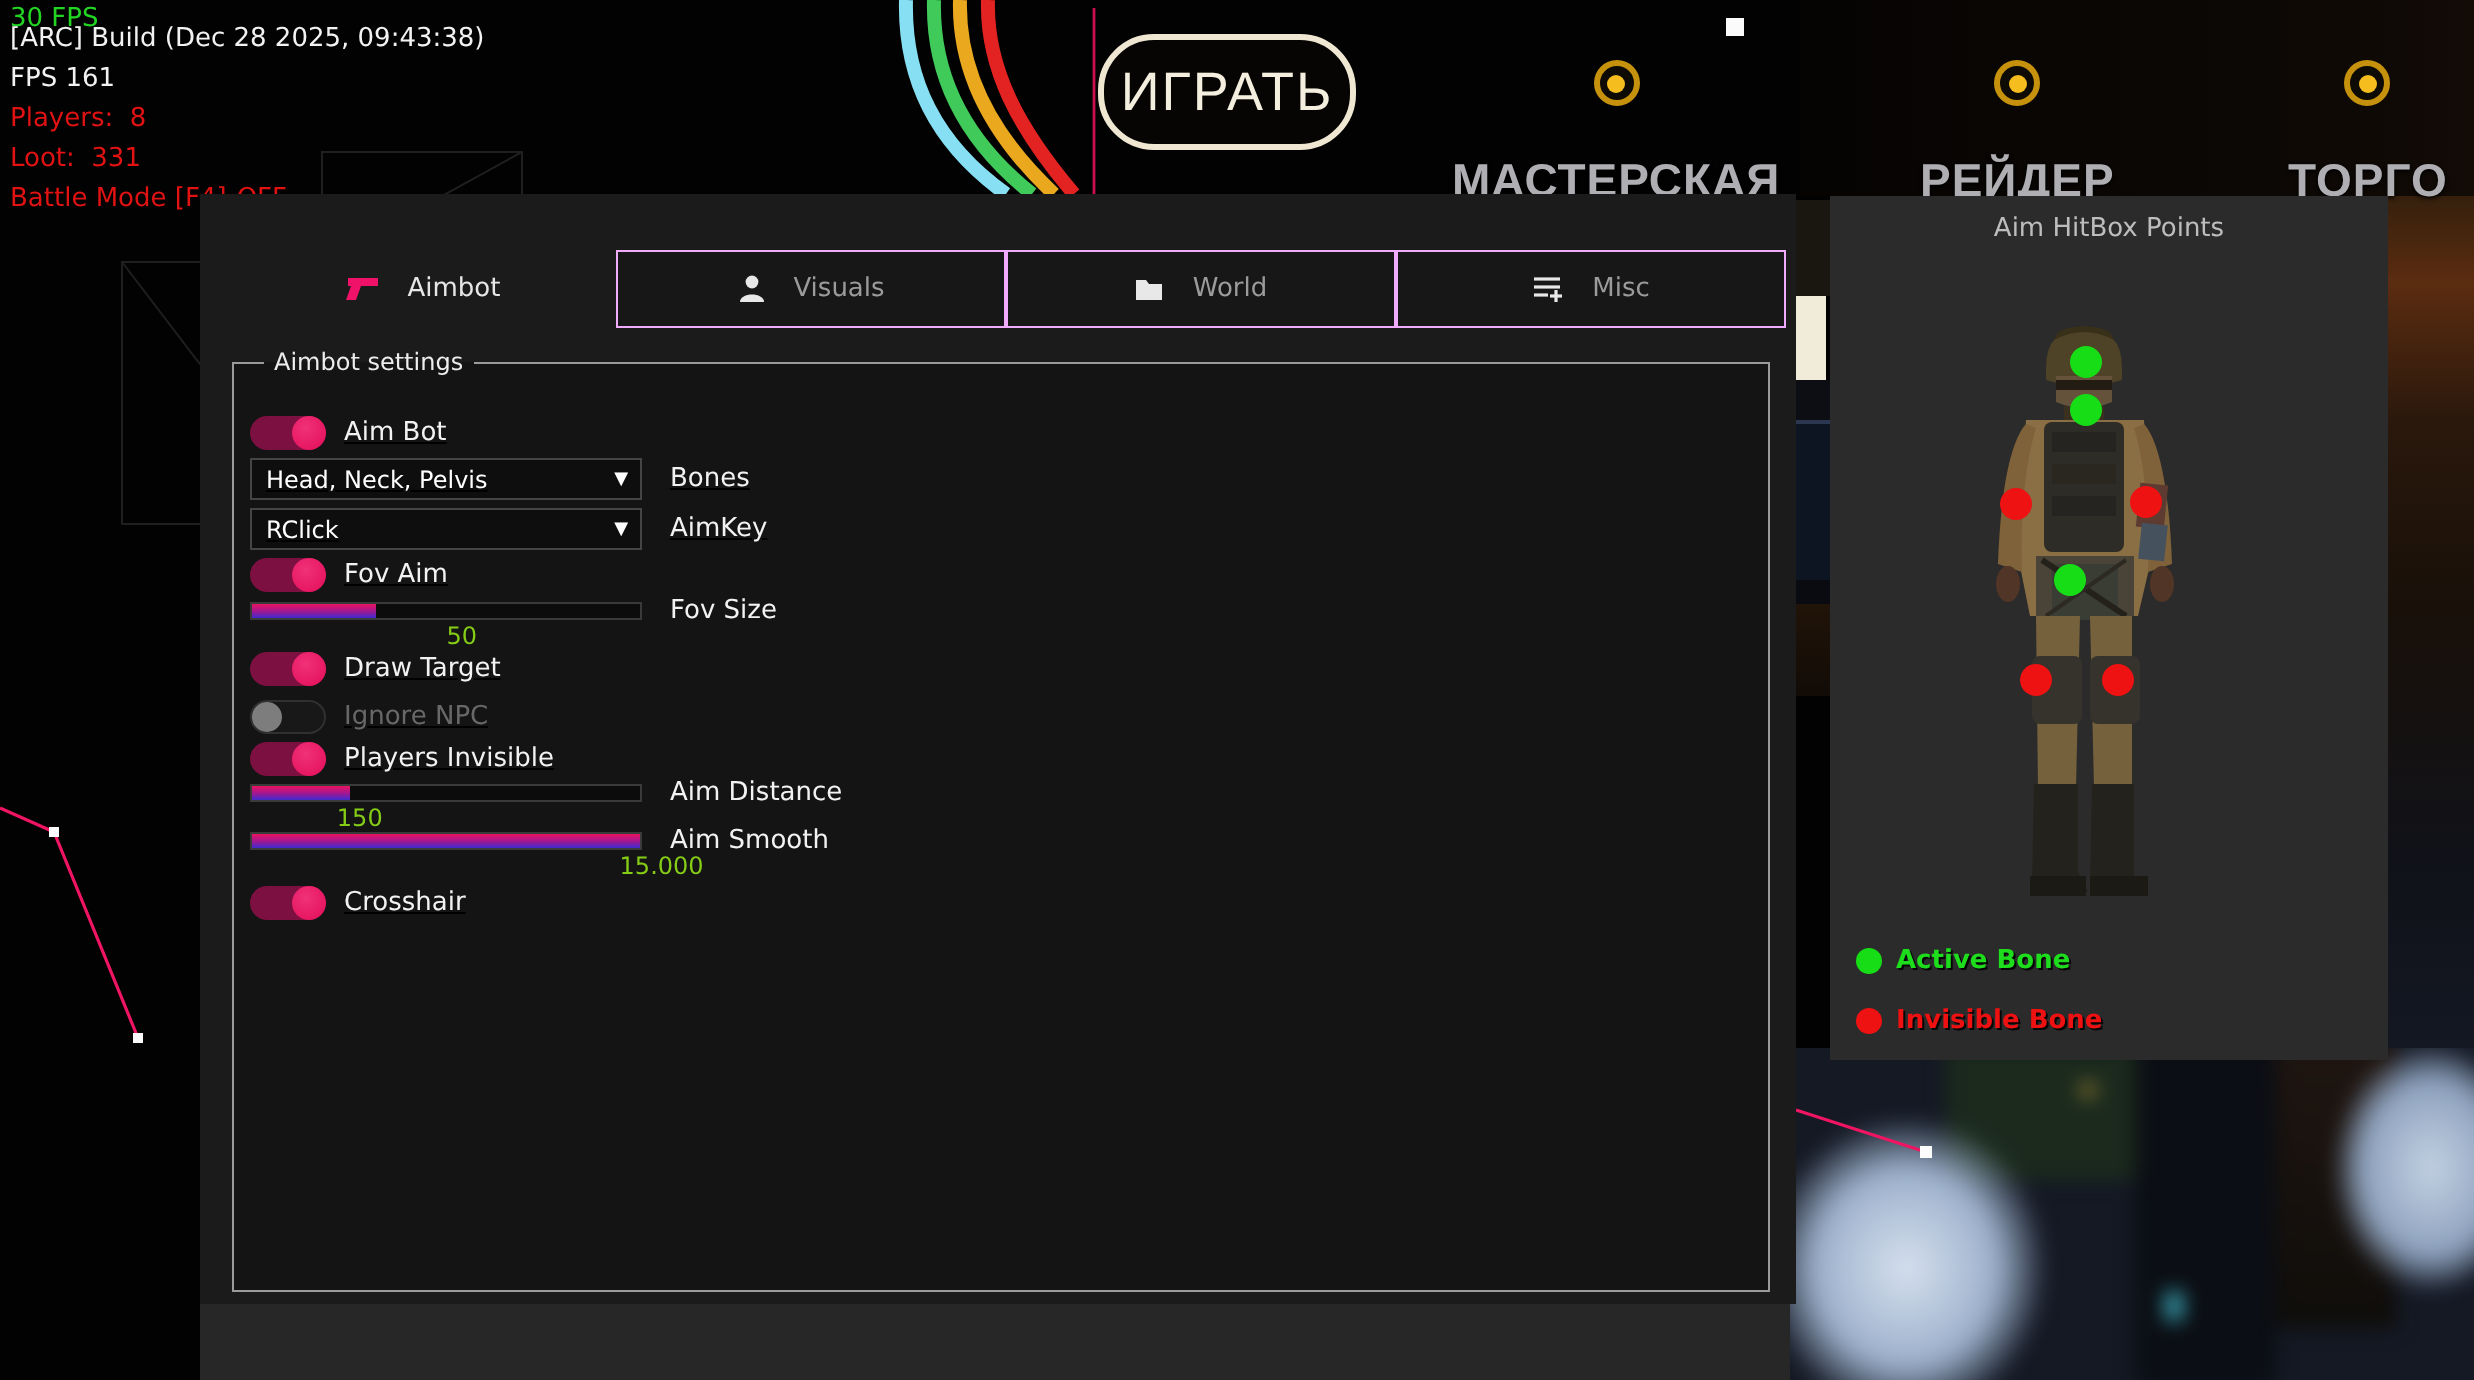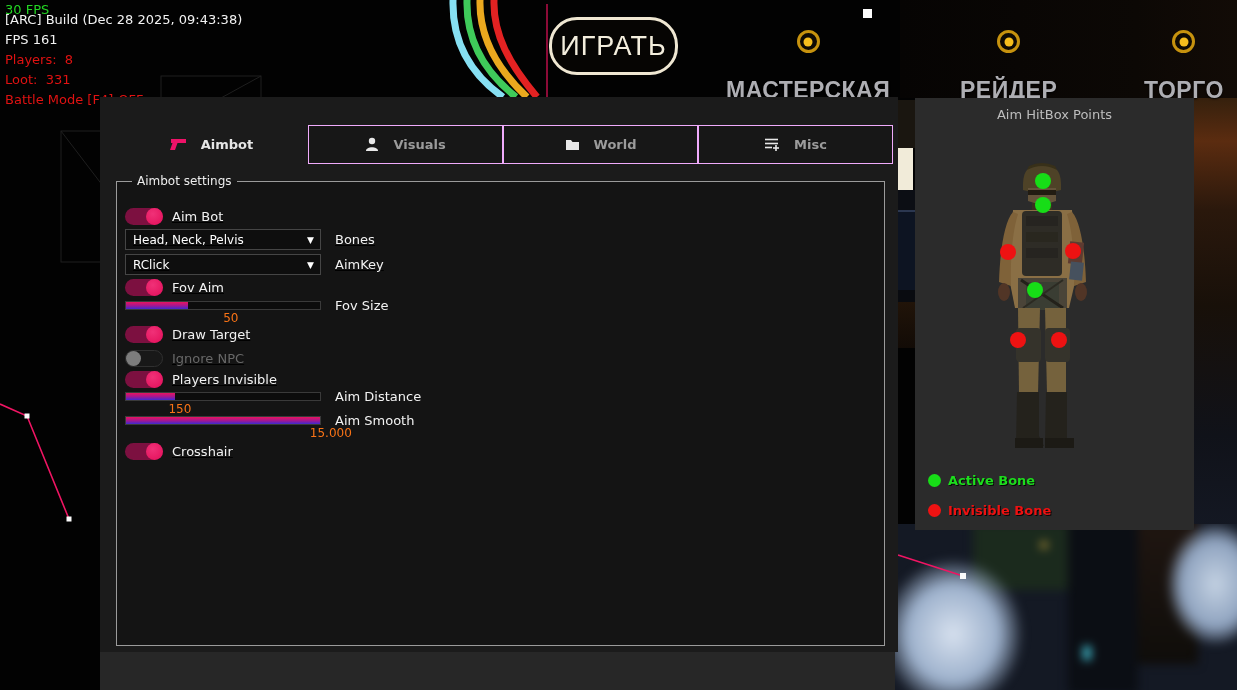--- a/index.html
+++ b/index.html
@@ -65,21 +65,21 @@
   .menu-item.workshop { left:726px; }
   .menu-item.raider { left:960px; }
   .menu-item.trader { left:1144px; }
   .gold-icon { width:23px; height:23px; border-radius:50%; border:3px solid #c6920e; background:#0e0a04;
     position:relative; flex:0 0 auto; }
   .gold-icon::after { content:""; position:absolute; left:50%; top:50%; width:9px; height:9px;
     transform:translate(-50%,-50%); border-radius:50%; background:#f5bd1d; }
 
   
   .panel { position:absolute; left:100px; top:97px; width:798px; height:555px; background:#1b1b1b; z-index:10; }
-  .tabbar { position:absolute; left:15px; top:28px; width:778px; height:39px; display:flex;font-weight:bold; }
+  .tabbar { position:absolute; left:15px; top:28px; width:778px; height:39px; display:flex; }
   .tab { flex:1 1 0; display:flex; align-items:center; justify-content:center; gap:14px;
     background:#171717; border:1px solid #f0abfc; color:#9b9b9b; font-size:13px; cursor:pointer; }
   .tab.active { background:#1b1b1b; border:none; color:#e6e6e6; }
   .tab svg { display:block; }
 
   fieldset.group { position:absolute; left:16px; top:77px; width:769px; height:472px;
     border:1px solid #9b9b9b; background:#141414; padding:0; }
   fieldset.group legend { margin-left:15px; padding:0 5px; font-size:12px; color:#ededed; }
 
   .ctl-row { position:absolute; left:8px; display:flex; align-items:center;text-decoration:underline; }
@@ -93,21 +93,21 @@
   .toggle[data-state="off"]::after { right:auto; left:0; top:0; width:15px; height:15px; background:#7d7d7d; }
 
   .dd { position:relative; width:196px; height:21px; background:#0e0e0e; border:1px solid #454545;
     display:flex; align-items:center; padding:0 7px; color:#fff; font-size:12px; cursor:pointer; }
   .dd .arrow { position:absolute; right:6px; top:50%; transform:translateY(-50%); font-size:9px; color:#fff; }
   .dd-side-label { margin-left:14px; font-size:13px; color:#f2f2f2; white-space:nowrap; }
 
   .slider-row { position:absolute; left:8px; width:196px; }
   .slider { position:relative; width:196px; height:9px; background:#0c0c0c; border:1px solid #3a3a3a; cursor:pointer; }
   .slider .fill { height:100%; background:linear-gradient(180deg,#e8145f 0%,#a6178f 50%,#3f2ad0 100%); }
-  .slider-val { position:absolute; top:10px; transform:translateX(-50%); font-size:12px; color:#f97316; white-space:nowrap; }
+  .slider-val { position:absolute; top:10px; transform:translateX(-50%); font-size:12px; color:#84cc16; white-space:nowrap; }
   .slider-side-label { position:absolute; left:210px; top:-3px; font-size:13px; color:#f2f2f2; white-space:nowrap; }
 
   
   .hitbox-panel { position:absolute; left:915px; top:98px; width:279px; height:432px; background:#2b2b2b; z-index:10; }
   .hitbox-title { position:absolute; top:9px; width:100%; text-align:center; font-size:13px; color:#bdbdbd; }
   .model { position:absolute; left:70px; top:62px; width:115px; height:292px; }
   .bone-dot { position:absolute; width:16px; height:16px; border-radius:50%; transform:translate(-50%,-50%); }
   .bone-dot.active { background:#17dd17; }
   .bone-dot.inactive { background:#ee1212; }
   .legend-row { position:absolute; left:13px; display:flex; align-items:center; gap:7px; }

